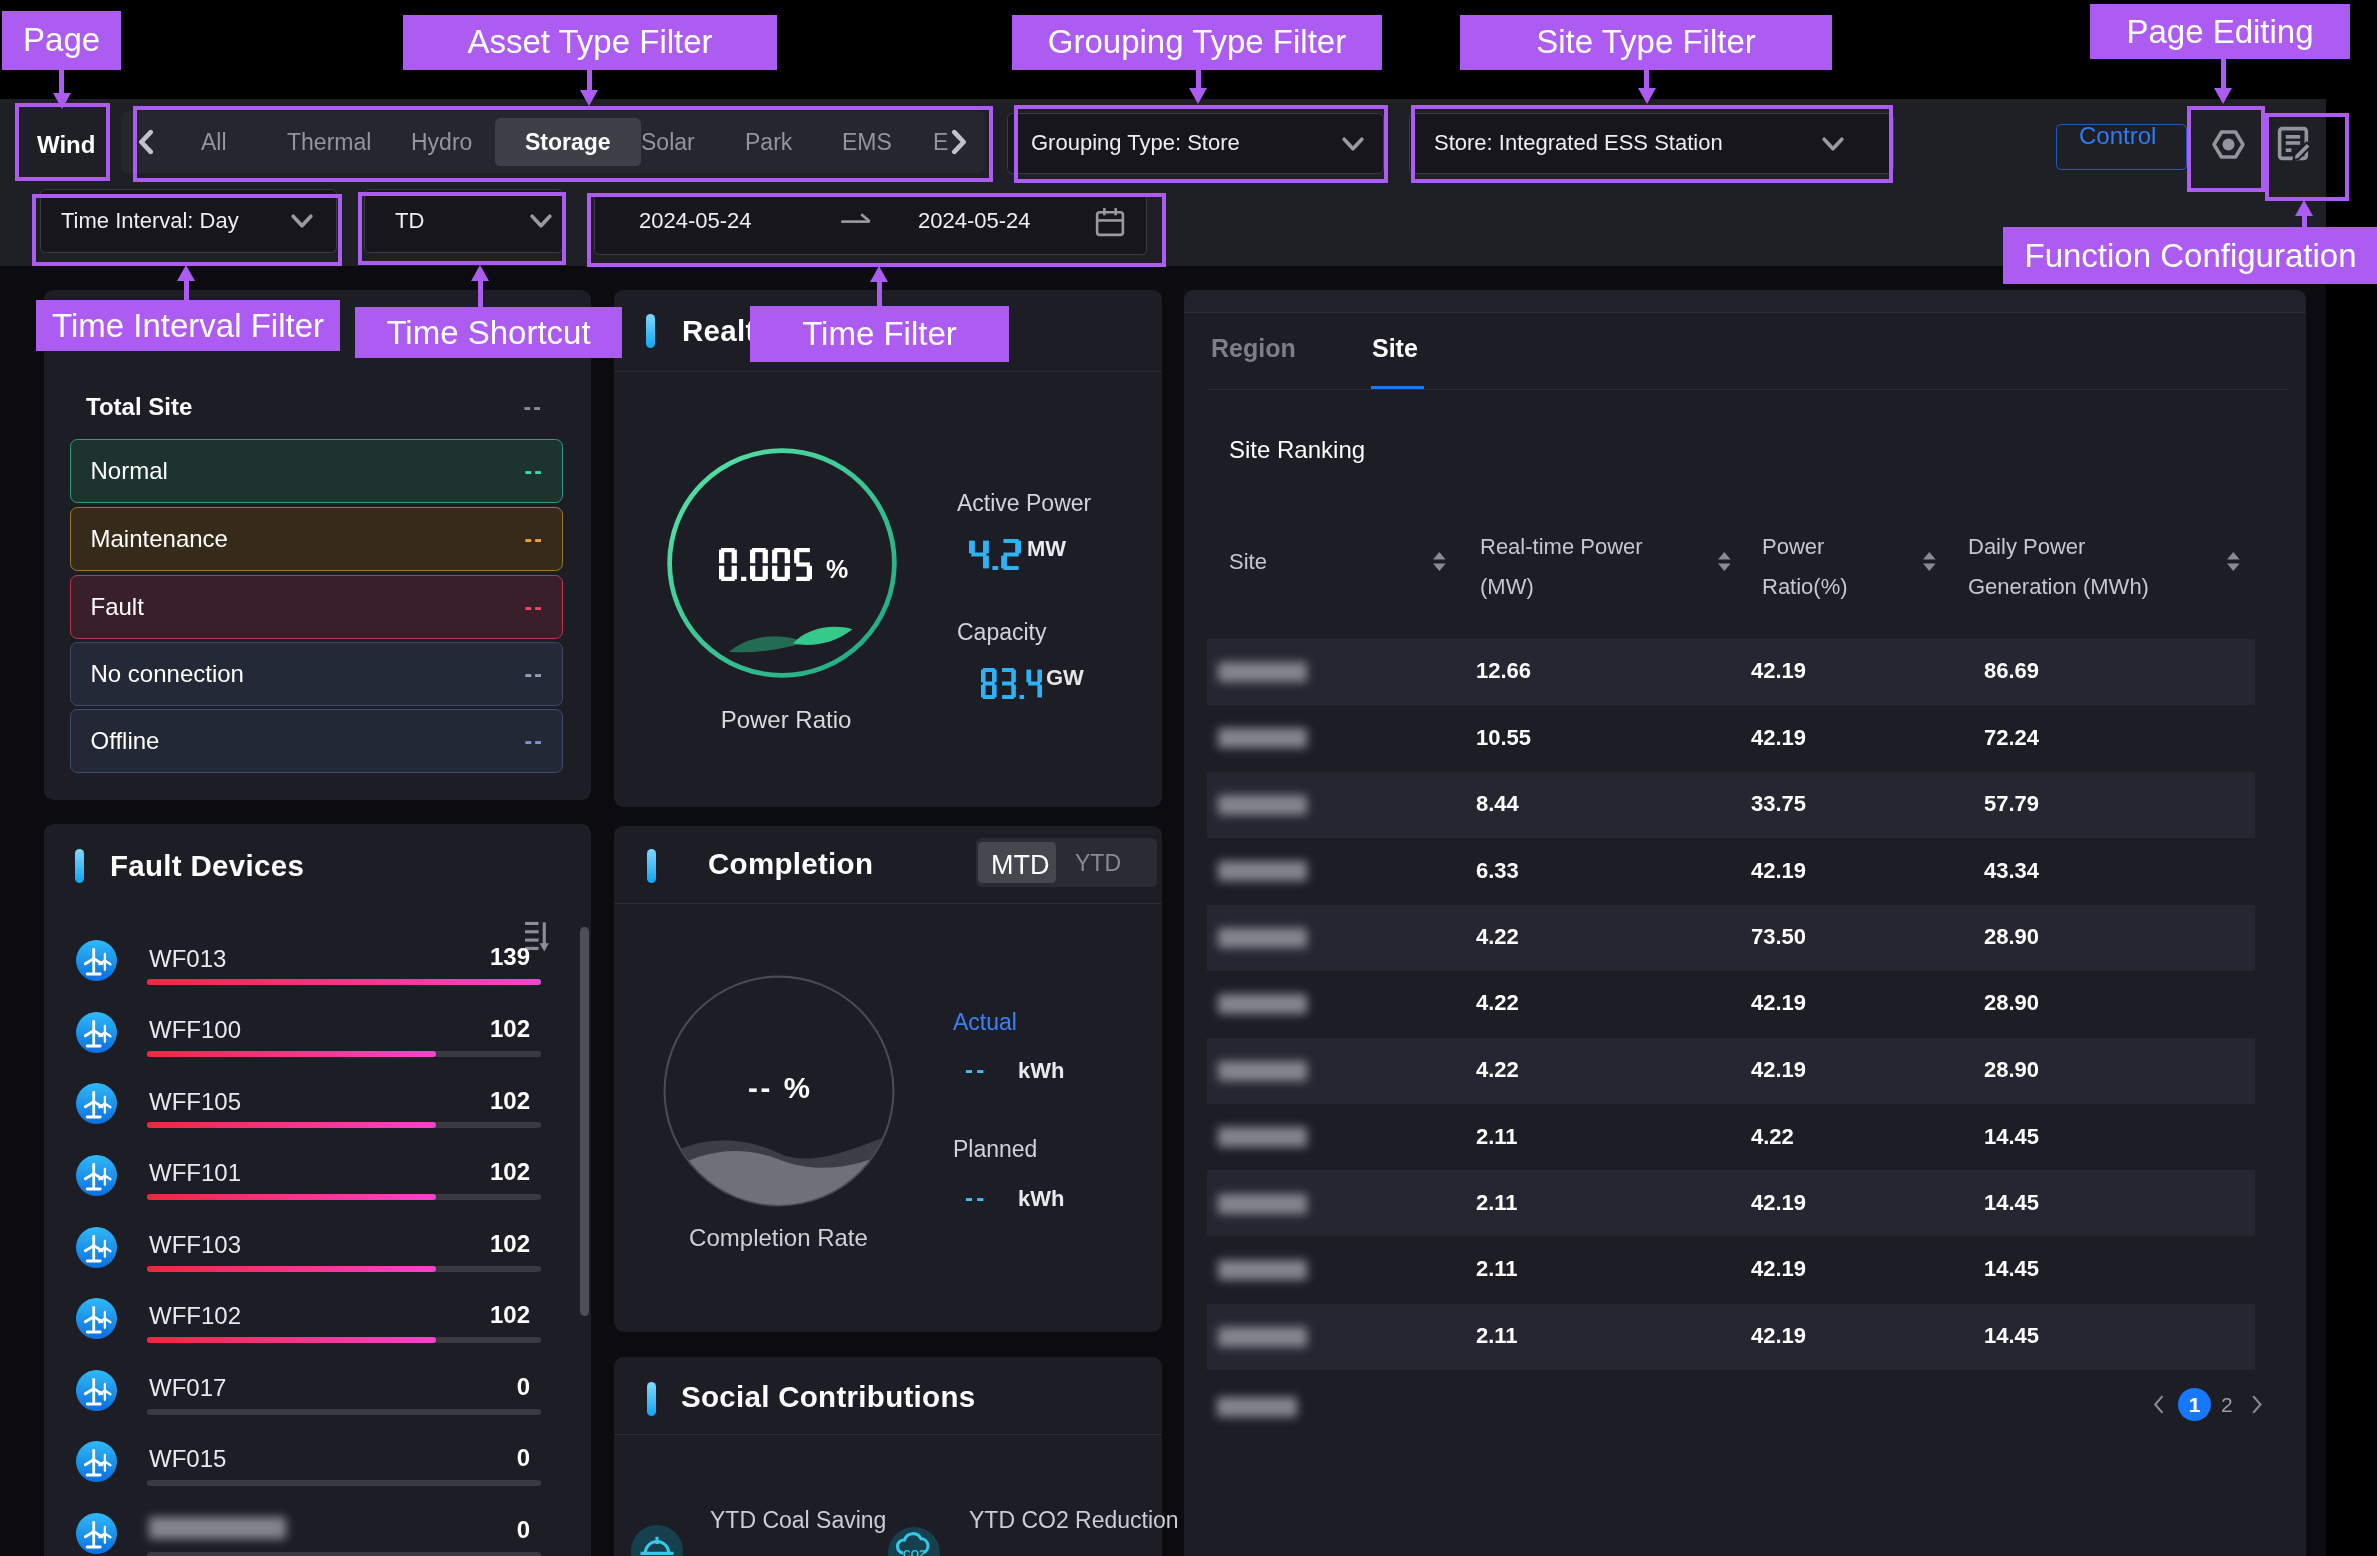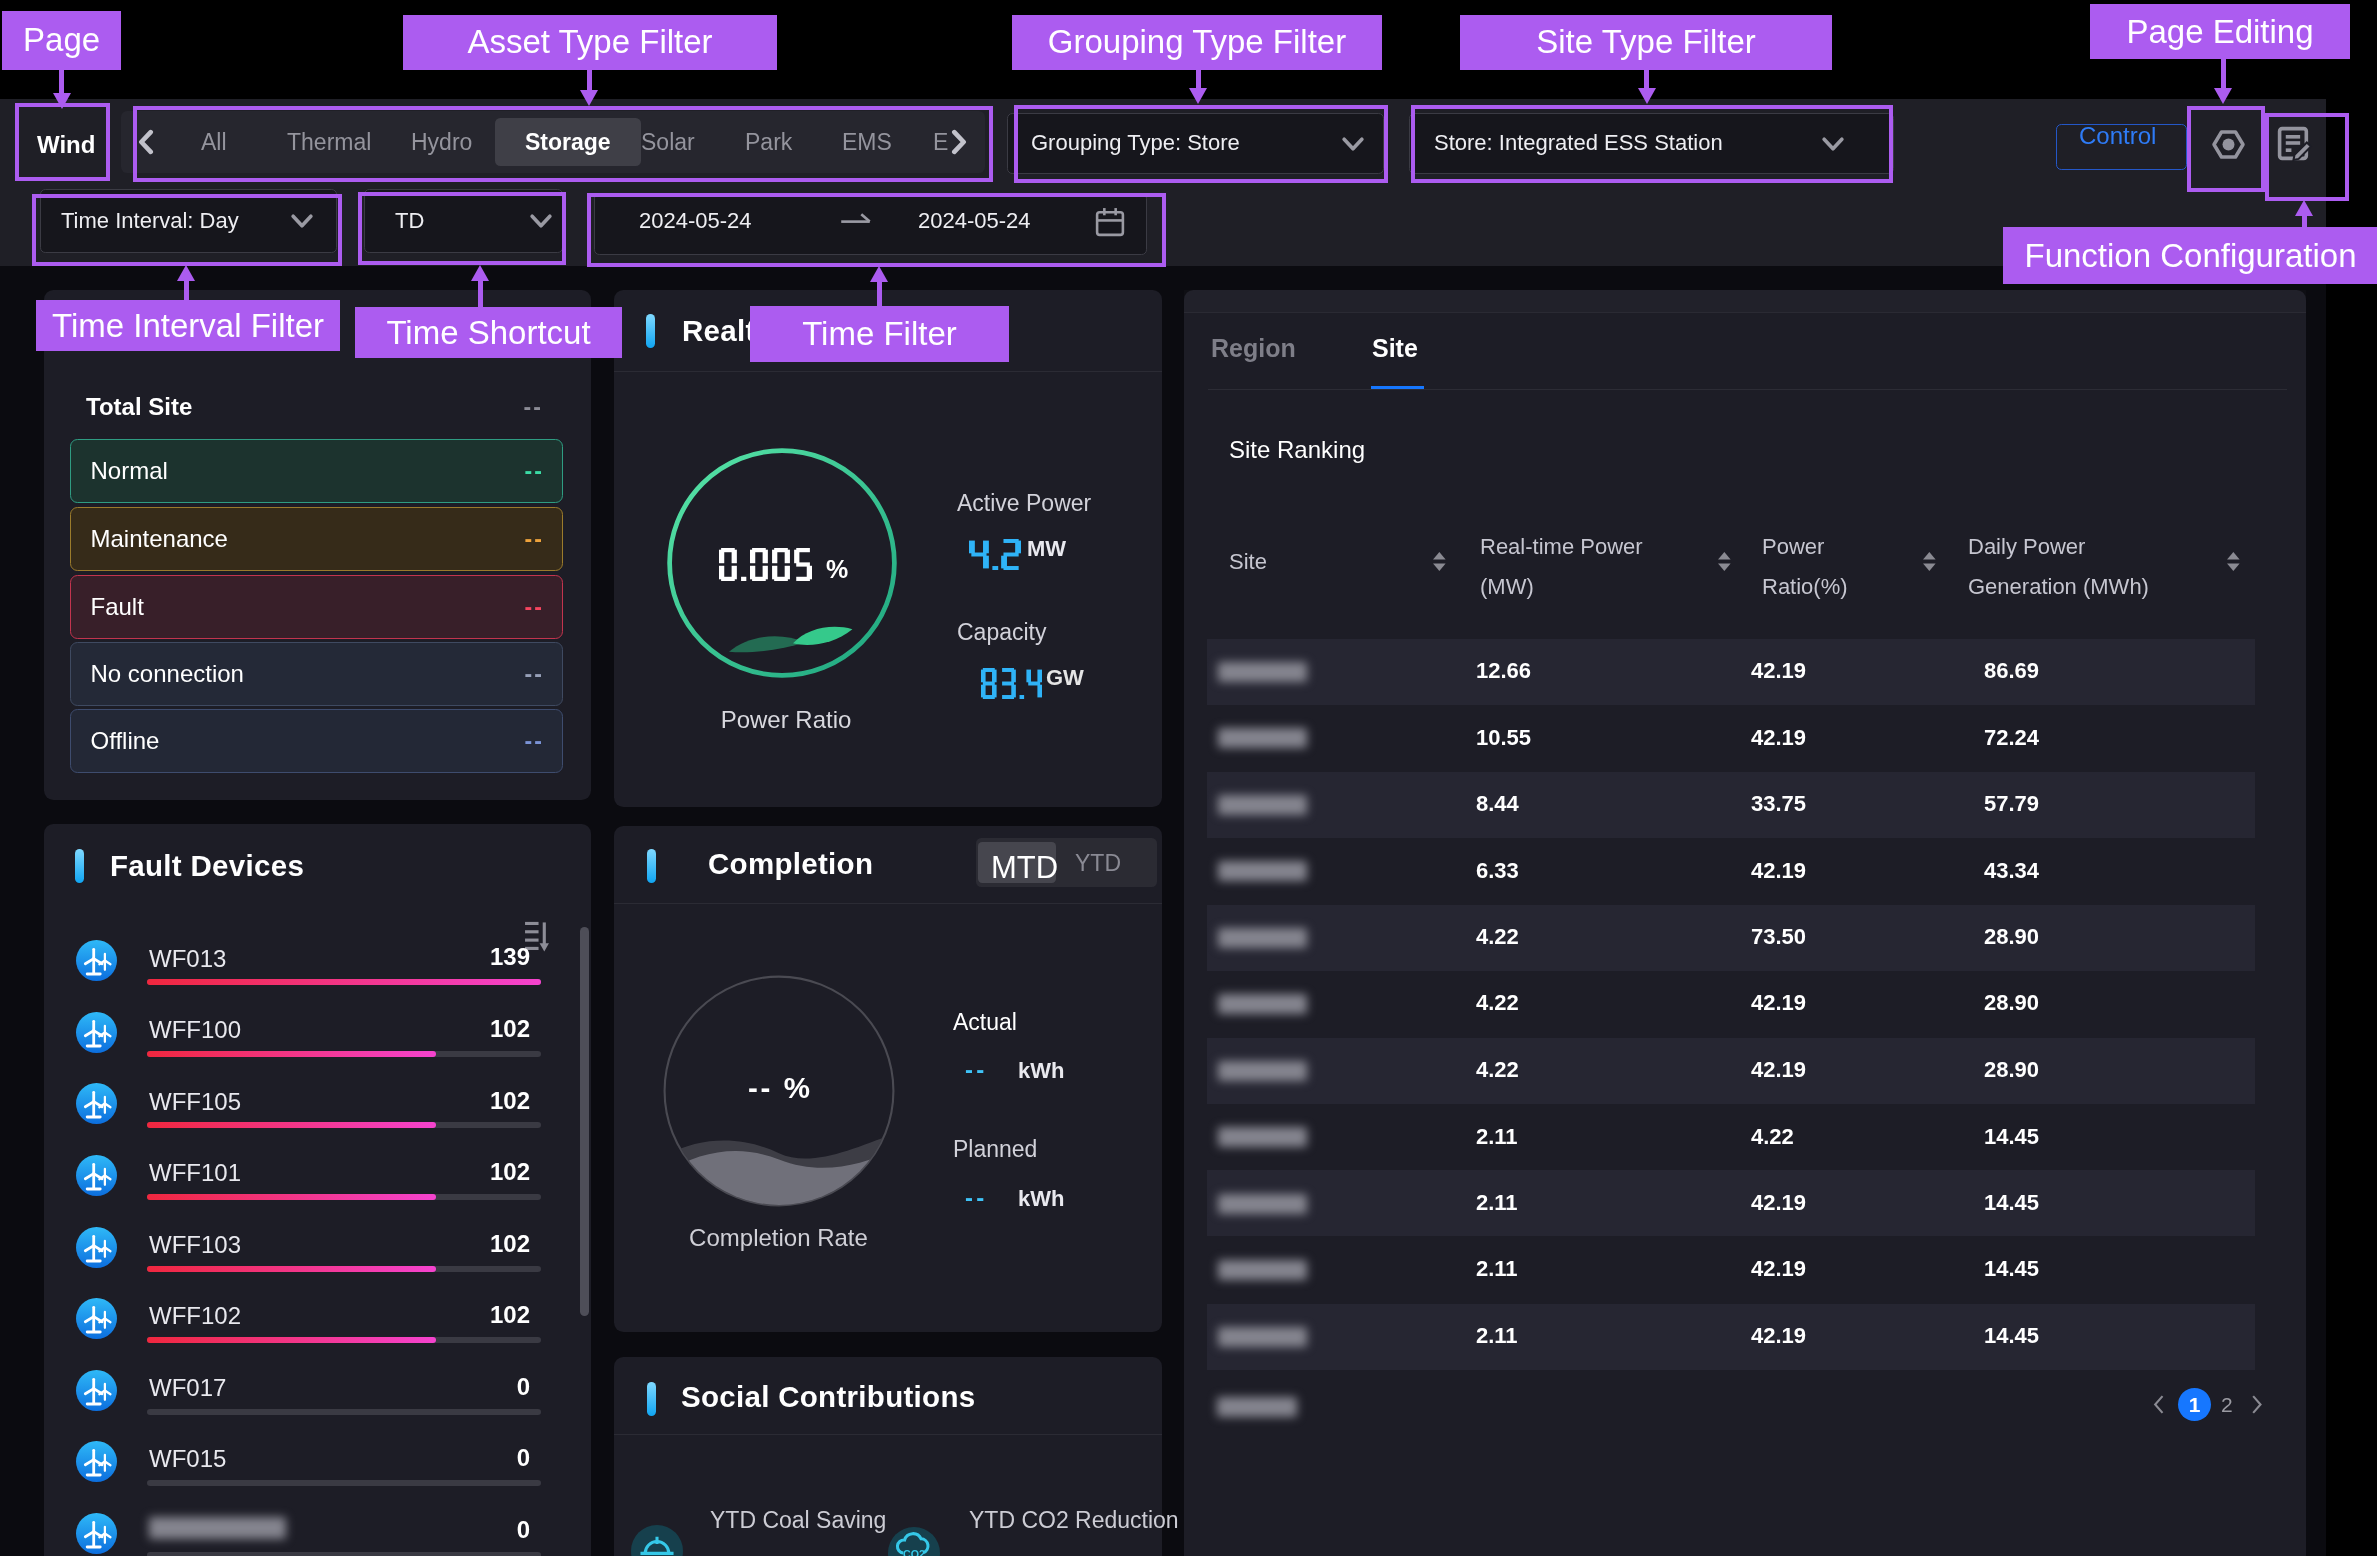--- a/index.html
+++ b/index.html
@@ -333,38 +333,38 @@
       <use href="#ddot" x="84"></use>
       <use href="#d4" x="99"></use>
     </svg>
   <div class="abs" style="left:432px;top:375px;color:#e5e5e5;font-size:22px;font-weight:600;">GW</div>
 </div>
 <div class="panel" id="p4" style="left:614px;top:826px;width:548px;height:506px;">
   <div class="pill" style="left:33px;top:22.6px;"></div>
   <div class="ptitle" style="left:66px;top:21px;margin-left:28px;">Completion</div>
   <div class="abs" style="left:362px;top:12px;width:181px;height:49px;background:#2b2b33;border-radius:5.3px;"></div>
   <div class="abs" style="left:364px;top:16.3px;width:78px;height:41px;background:#46464e;border-radius:4.2px;"></div>
-  <div class="abs" style="left:377px;top:24px;color:#fff;font-size:31px;">MTD</div>
+  <div class="abs" style="left:377px;top:24px;color:#fff;font-size:27px;">MTD</div>
   <div class="abs" style="left:461px;top:24px;color:#8a8a94;font-size:23px;">YTD</div>
   <div class="abs" style="left:0;top:77px;width:548px;height:1.1px;background:#2b2b34;"></div>
   <svg class="abs" style="left:49px;top:149px;" width="232" height="232" viewBox="0 0 440 440">
     <defs>
         <clipPath id="cclip">
           <circle cx="220" cy="220" r="216"></circle>
         </clipPath>
       </defs>
     <circle cx="220" cy="220" r="217" fill="none" stroke="#4a4a52" stroke-width="4"></circle>
     <g clip-path="url(#cclip)">
       <path d="M0,345 C80,300 160,310 220,338 C280,366 360,330 440,300 L440,440 L0,440 Z" fill="#3d3d45"></path>
       <path d="M0,380 C70,330 150,322 220,350 C300,382 380,360 440,330 L440,440 L0,440 Z" fill="#70707a"></path>
     </g>
   </svg>
   <div class="abs" style="left:81px;top:245px;width:168px;text-align:center;color:#fff;font-size:29.5px;font-weight:700;letter-spacing:2.6px;">-- <span style="letter-spacing:0;">%</span></div>
   <div class="abs" style="left:54px;top:398px;width:221px;text-align:center;color:#cfcfd6;font-size:24px;white-space:nowrap;">Completion Rate</div>
-  <div class="abs" style="left:339px;top:183px;color:#ffffff;font-size:23px;">Actual</div>
+  <div class="abs" style="left:339px;top:183px;color:#3b82f6;font-size:23px;">Actual</div>
   <div class="abs" style="left:351px;top:230px;color:#3fc3f7;font-size:24px;font-weight:700;letter-spacing:3.2px;">--</div>
   <div class="abs" style="left:404px;top:232px;color:#e9e9ef;font-size:22px;font-weight:600;">kWh</div>
   <div class="abs" style="left:339px;top:310px;color:#d2d2da;font-size:23px;">Planned</div>
   <div class="abs" style="left:351px;top:358px;color:#3fc3f7;font-size:24px;font-weight:700;letter-spacing:3.2px;">--</div>
   <div class="abs" style="left:404px;top:360px;color:#e9e9ef;font-size:22px;font-weight:600;">kWh</div>
 </div>
 <div class="panel" id="p5" style="left:614px;top:1357px;width:548px;height:199px;border-bottom-left-radius:0;border-bottom-right-radius:0;">
   <div class="pill" style="left:33px;top:25px;"></div>
   <div class="ptitle" style="left:67px;top:23px;">Social Contributions</div>
   <div class="abs" style="left:0;top:77px;width:548px;height:1.1px;background:#2b2b34;"></div>

